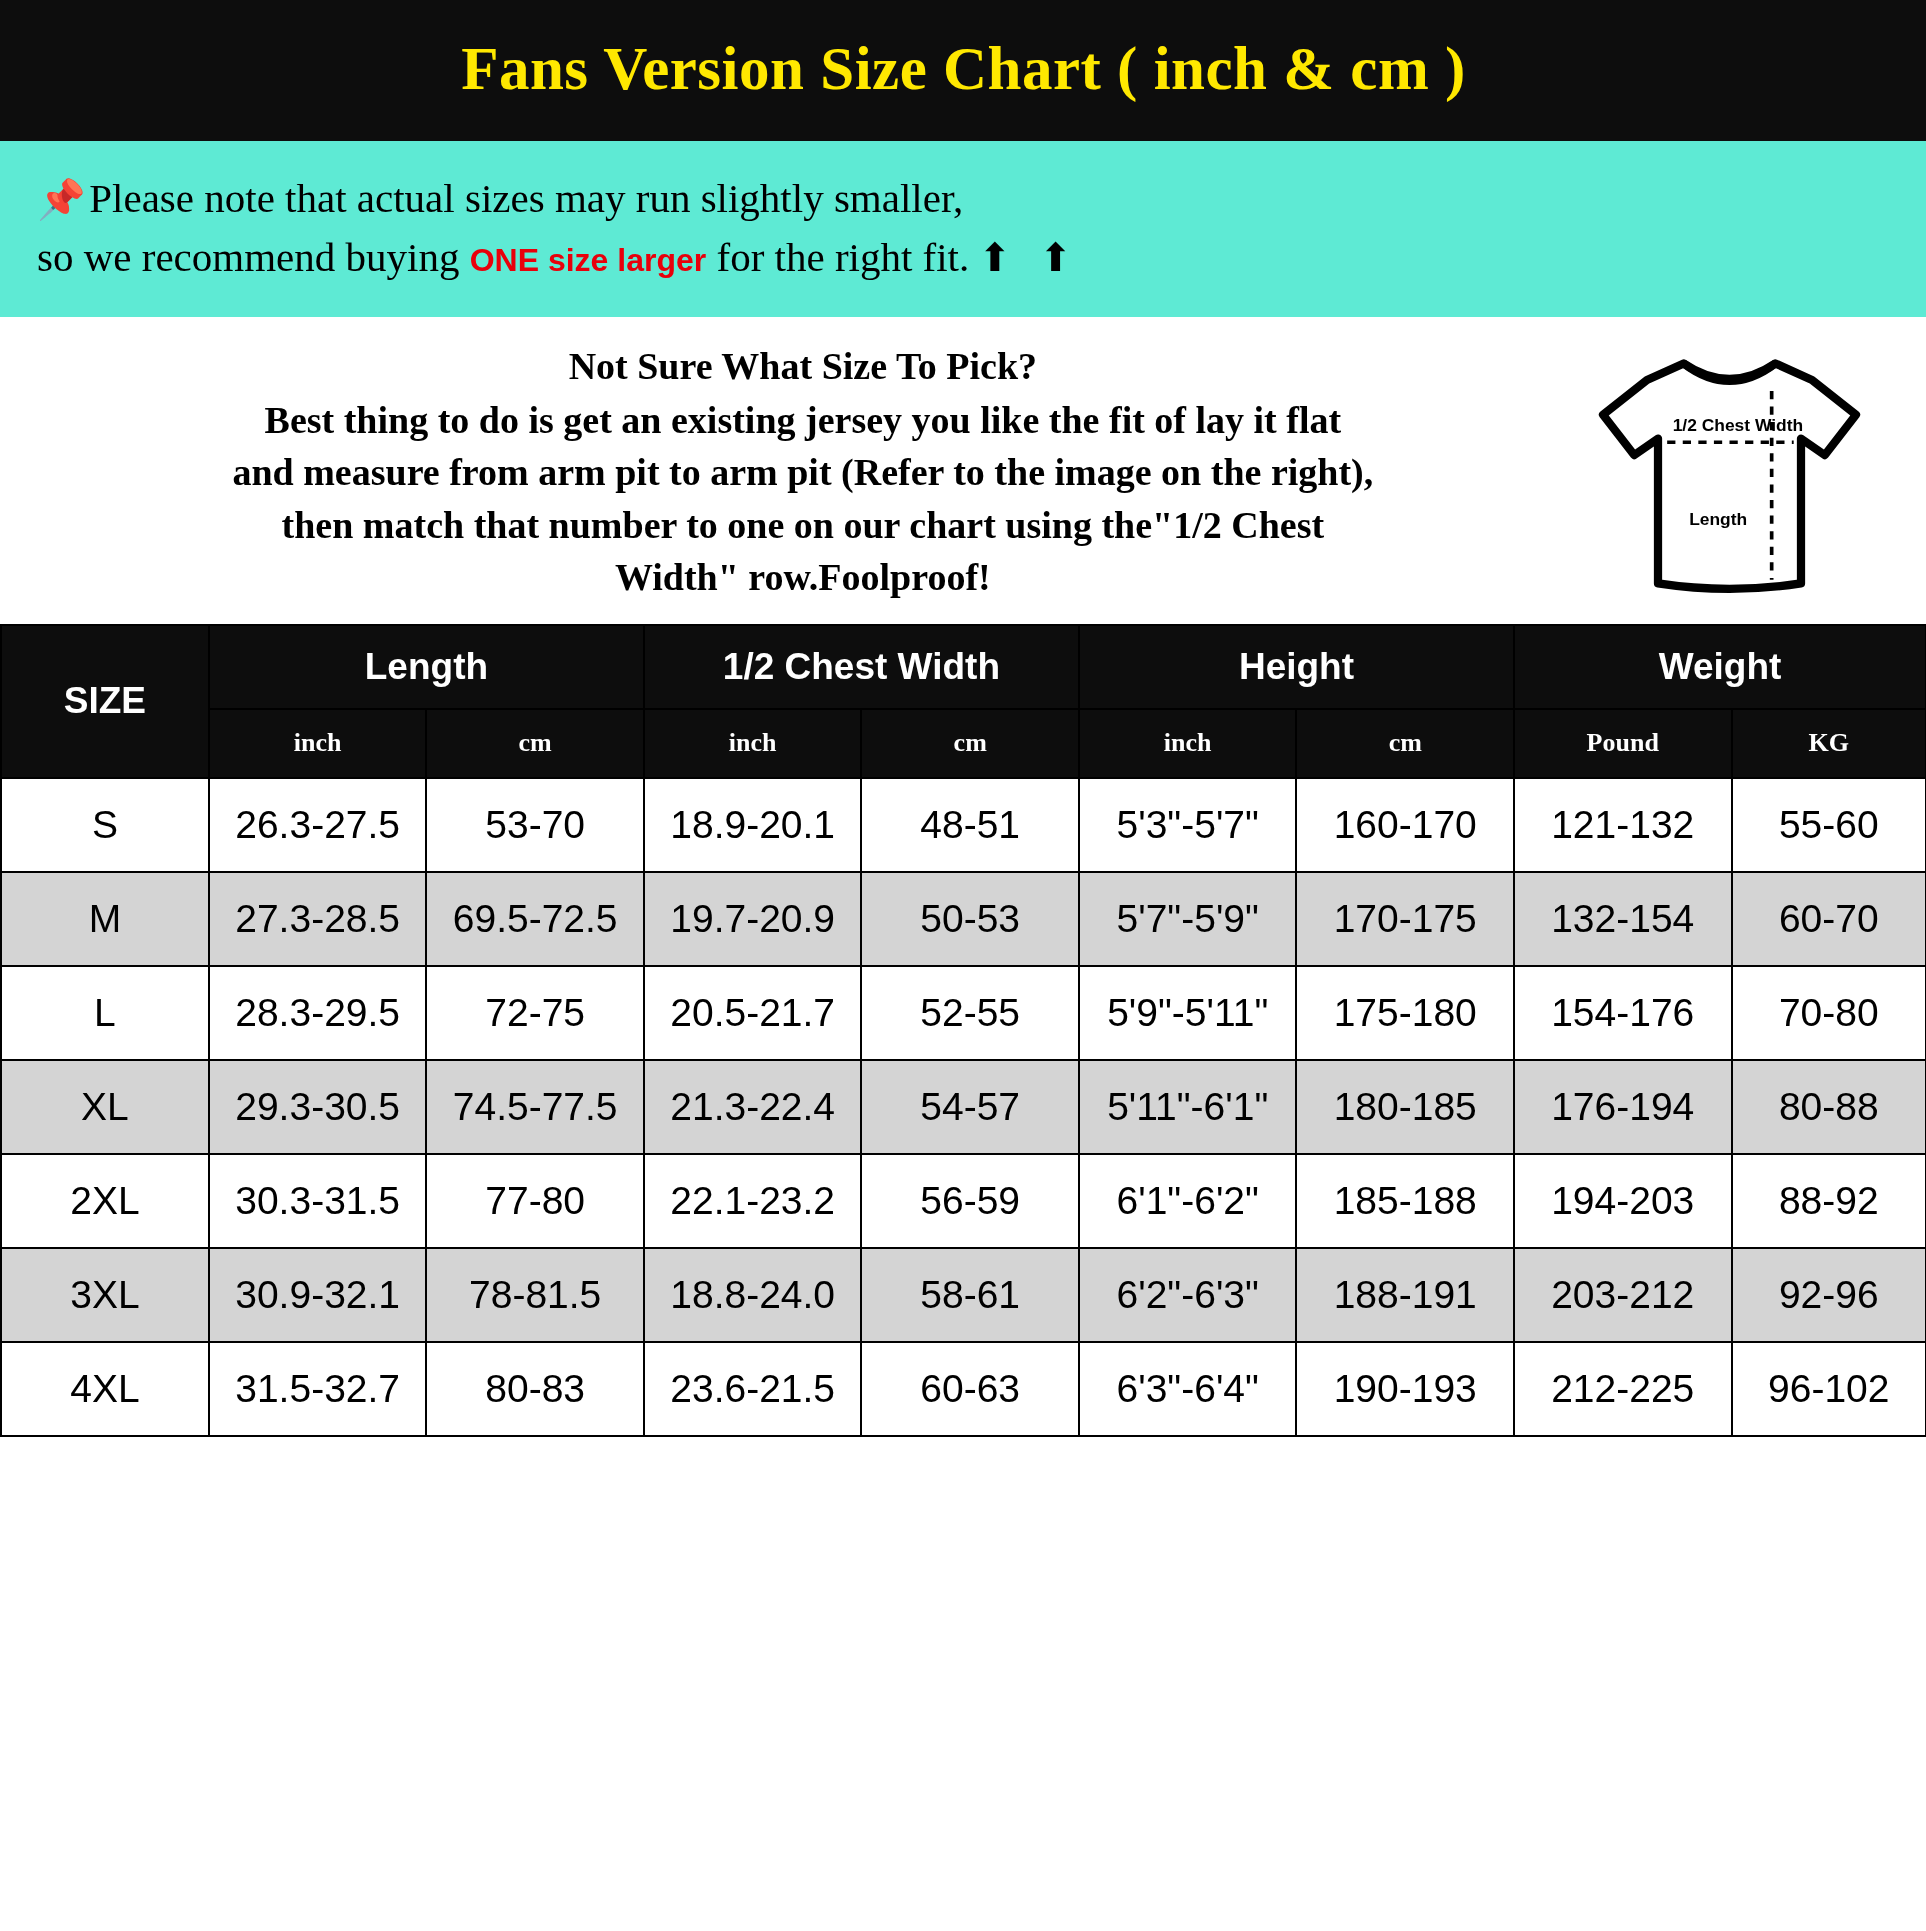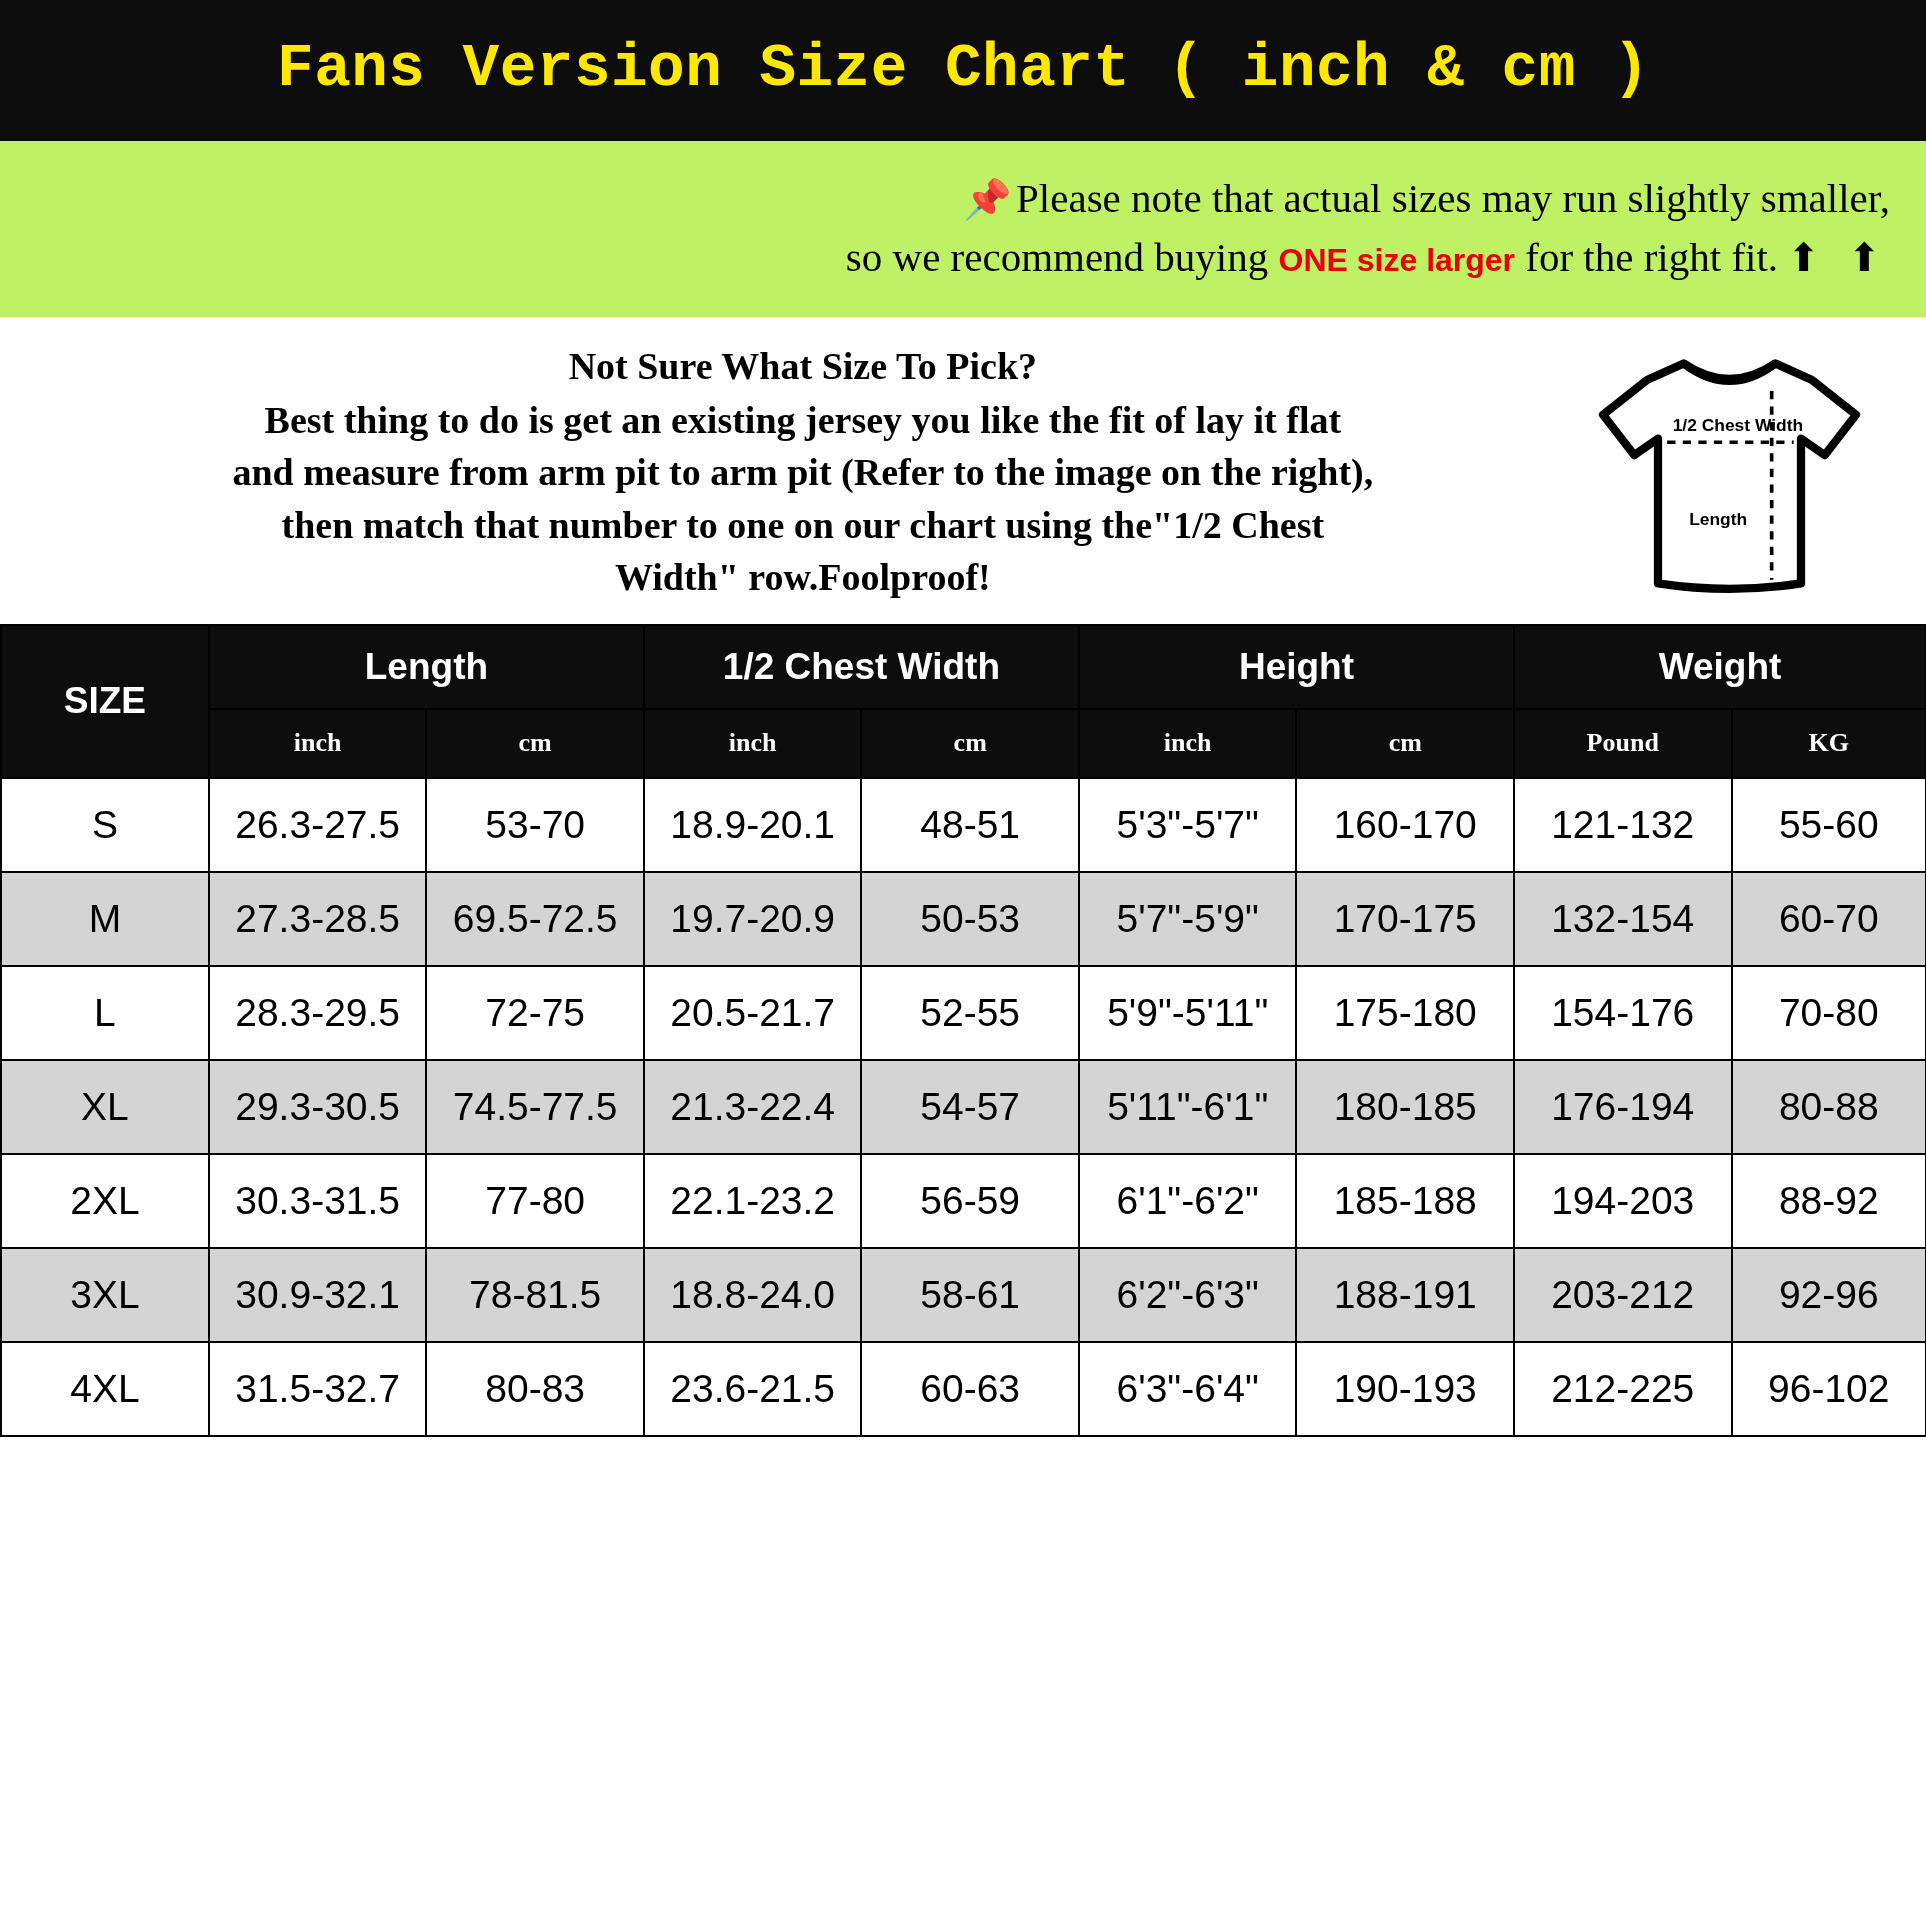--- a/index.html
+++ b/index.html
@@ -24,30 +24,30 @@
     box-sizing: border-box;
     padding: 37px 0 40px 0;
     text-align: center;
   }
   .title-bar .title {
     color: #ffe800;
     font-size: 61px;
     font-weight: bold;
     letter-spacing: 0.5px;
     line-height: 1.05;
-    font-family: Liberation Mono, monospace;
+    font-family: Liberation Serif, serif;
   }
 
   
   .note-band {
-    background: #bef264;
+    background: #5eead4;
     width: 100%;
     box-sizing: border-box;
     padding: 27.5px 37px 31px 37px;
-    text-align: right;
+    text-align: left;
   }
   .note-line {
     font-size: 41px;
     font-weight: normal;
     line-height: 1.42;
     font-family: "Liberation Serif", serif;
   }
   .pin-icon {
     font-size: 39px;
     vertical-align: -1.8px;

